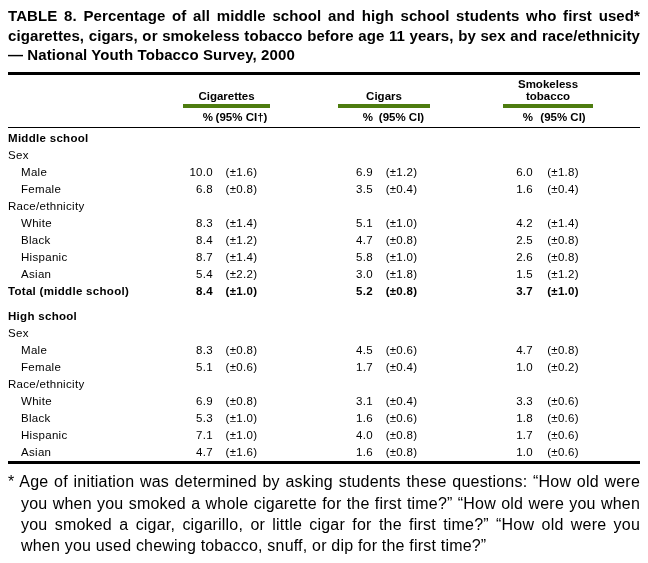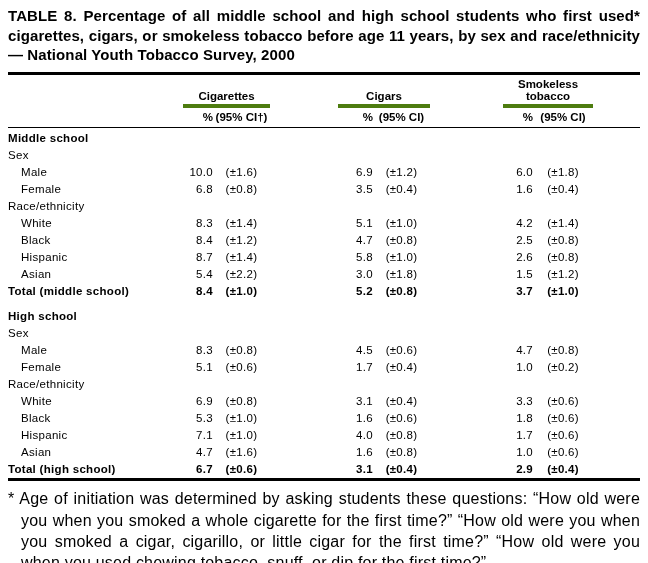--- a/index.html
+++ b/index.html
@@ -342,32 +342,20 @@
           <td class="pct">4.7</td>
           <td class="ci">(±1.6)</td>
           <td></td>
           <td class="pct">1.6</td>
           <td class="ci">(±0.8)</td>
           <td></td>
           <td class="pct">1.0</td>
           <td class="ci">(±0.6)</td>
           <td></td>
         </tr>
-        <tr class="row-total">
-          <td class="label">Total (high school)</td>
-          <td class="pct">6.7</td>
-          <td class="ci">(±0.6)</td>
-          <td></td>
-          <td class="pct">3.1</td>
-          <td class="ci">(±0.4)</td>
-          <td></td>
-          <td class="pct">2.9</td>
-          <td class="ci">(±0.4)</td>
-          <td></td>
-        </tr>
       </tbody>
   </table>
 
   <div class="footnotes">
     <div class="footnote"><span>*</span> <span>Age of initiation was determined by asking students these questions: “How old were you when you smoked a whole cigarette for the first time?” “How old were you when you smoked a cigar, cigarillo, or little cigar for the first time?” “How old were you when you used chewing tobacco, snuff, or dip for the first time?”</span></div>
     <div class="footnote footnote-dagger"><span>†</span> <span>Confidence interval.</span></div>
   </div>
 
 </div>
 

